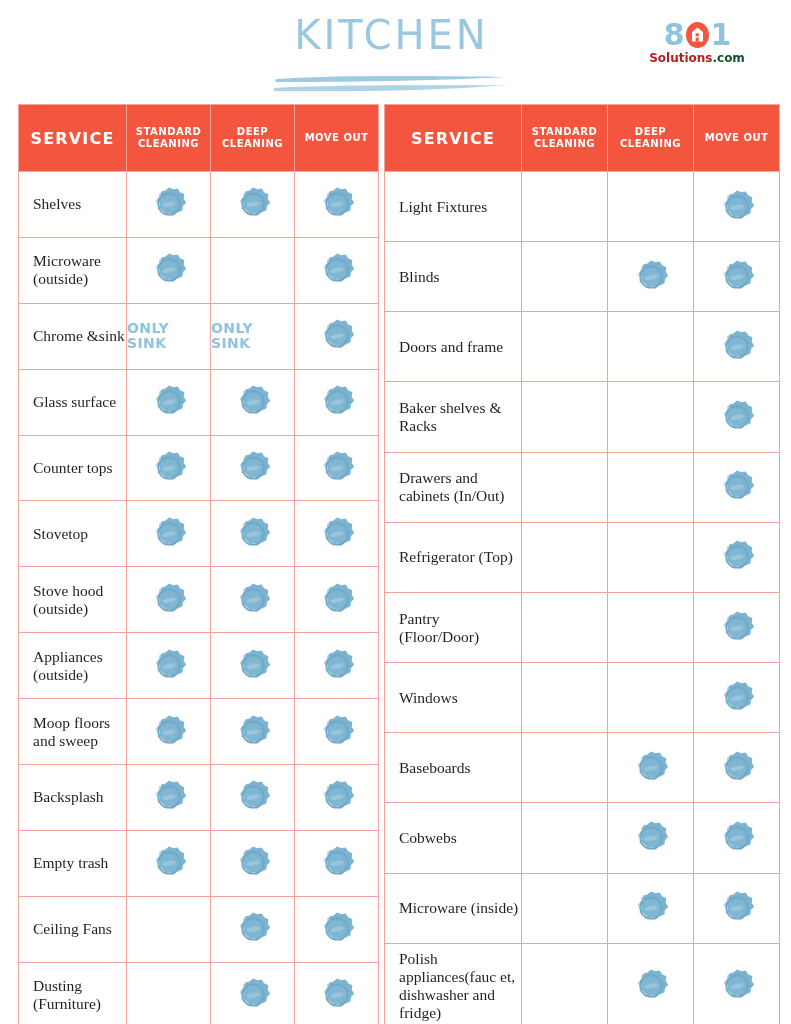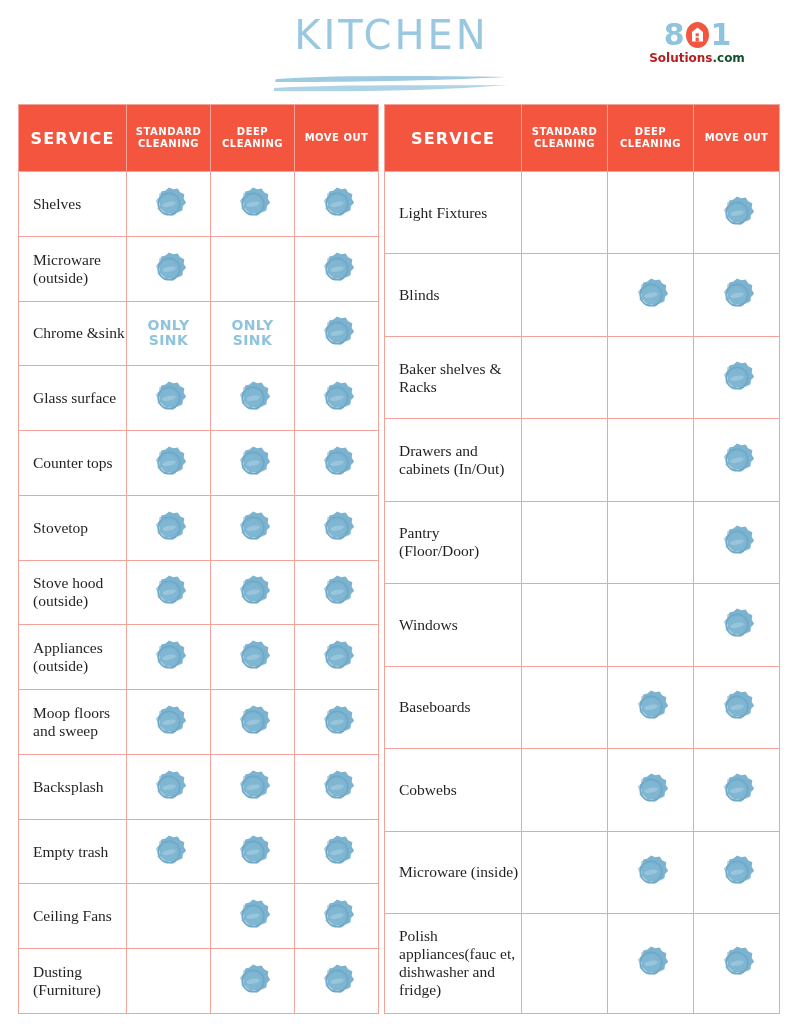--- a/index.html
+++ b/index.html
@@ -159,21 +159,21 @@
   }
 
   
   .only-note {
     font-family: "DejaVu Sans", sans-serif;
     font-size: 14px;
     font-weight: bold;
     line-height: 15px;
     color: #8FC3DE;
     letter-spacing: 0.4px;
-    text-align: center;
+    text-align: left;
     display: block;
   }
 </style>
 </head>
 <body>
 
 <div class="page-header">
 
   <div class="title-block">
     <div class="page-title">KITCHEN</div>
@@ -624,35 +624,63 @@
               <g>
                 <path d="M20 2.5 l4.4 2.1 4.7 -1.0 2.6 4.1 4.4 2.1 -0.6 4.8 2.6 4.1 -3.4 3.4 -0.6 4.8 -4.7 1.0 -3.4 3.4 -4.4 -2.1 -4.7 1.0 -2.6 -4.1 -4.4 -2.1 0.6 -4.8 -2.6 -4.1 3.4 -3.4 0.6 -4.8 4.7 -1.0 z" fill="#6FA6C4" opacity="0.55" transform="translate(-2.0,1.6)"></path>
                 <path d="M20 2.5 l4.4 2.1 4.7 -1.0 2.6 4.1 4.4 2.1 -0.6 4.8 2.6 4.1 -3.4 3.4 -0.6 4.8 -4.7 1.0 -3.4 3.4 -4.4 -2.1 -4.7 1.0 -2.6 -4.1 -4.4 -2.1 0.6 -4.8 -2.6 -4.1 3.4 -3.4 0.6 -4.8 4.7 -1.0 z" fill="#7BB3D0"></path>
                 <circle cx="20" cy="20" r="11.4" fill="none" stroke="#6FA8C6" stroke-width="1.5"></circle>
                 <circle cx="20" cy="20" r="9.3" fill="#7FB6D2"></circle>
                 <ellipse cx="20" cy="20.2" rx="7.2" ry="2.6" fill="#9CC8DE" opacity="0.85" transform="rotate(-12 20 20)"></ellipse>
               </g>
             </svg></td>
         </tr>
         <tr style="height: 70.1667px;">
+          <td class="service-cell">Doors and frame</td>
+          <td class="mark-cell"></td>
+          <td class="mark-cell"></td>
+          <td class="mark-cell"><svg class="seal" viewBox="0 0 40 40">
+              <g>
+                <path d="M20 2.5 l4.4 2.1 4.7 -1.0 2.6 4.1 4.4 2.1 -0.6 4.8 2.6 4.1 -3.4 3.4 -0.6 4.8 -4.7 1.0 -3.4 3.4 -4.4 -2.1 -4.7 1.0 -2.6 -4.1 -4.4 -2.1 0.6 -4.8 -2.6 -4.1 3.4 -3.4 0.6 -4.8 4.7 -1.0 z" fill="#6FA6C4" opacity="0.55" transform="translate(-2.0,1.6)"></path>
+                <path d="M20 2.5 l4.4 2.1 4.7 -1.0 2.6 4.1 4.4 2.1 -0.6 4.8 2.6 4.1 -3.4 3.4 -0.6 4.8 -4.7 1.0 -3.4 3.4 -4.4 -2.1 -4.7 1.0 -2.6 -4.1 -4.4 -2.1 0.6 -4.8 -2.6 -4.1 3.4 -3.4 0.6 -4.8 4.7 -1.0 z" fill="#7BB3D0"></path>
+                <circle cx="20" cy="20" r="11.4" fill="none" stroke="#6FA8C6" stroke-width="1.5"></circle>
+                <circle cx="20" cy="20" r="9.3" fill="#7FB6D2"></circle>
+                <ellipse cx="20" cy="20.2" rx="7.2" ry="2.6" fill="#9CC8DE" opacity="0.85" transform="rotate(-12 20 20)"></ellipse>
+              </g>
+            </svg></td>
+        </tr>
+        <tr style="height: 70.1667px;">
           <td class="service-cell">Baker shelves &amp; Racks</td>
           <td class="mark-cell"></td>
           <td class="mark-cell"></td>
           <td class="mark-cell"><svg class="seal" viewBox="0 0 40 40">
               <g>
                 <path d="M20 2.5 l4.4 2.1 4.7 -1.0 2.6 4.1 4.4 2.1 -0.6 4.8 2.6 4.1 -3.4 3.4 -0.6 4.8 -4.7 1.0 -3.4 3.4 -4.4 -2.1 -4.7 1.0 -2.6 -4.1 -4.4 -2.1 0.6 -4.8 -2.6 -4.1 3.4 -3.4 0.6 -4.8 4.7 -1.0 z" fill="#6FA6C4" opacity="0.55" transform="translate(-2.0,1.6)"></path>
                 <path d="M20 2.5 l4.4 2.1 4.7 -1.0 2.6 4.1 4.4 2.1 -0.6 4.8 2.6 4.1 -3.4 3.4 -0.6 4.8 -4.7 1.0 -3.4 3.4 -4.4 -2.1 -4.7 1.0 -2.6 -4.1 -4.4 -2.1 0.6 -4.8 -2.6 -4.1 3.4 -3.4 0.6 -4.8 4.7 -1.0 z" fill="#7BB3D0"></path>
                 <circle cx="20" cy="20" r="11.4" fill="none" stroke="#6FA8C6" stroke-width="1.5"></circle>
                 <circle cx="20" cy="20" r="9.3" fill="#7FB6D2"></circle>
                 <ellipse cx="20" cy="20.2" rx="7.2" ry="2.6" fill="#9CC8DE" opacity="0.85" transform="rotate(-12 20 20)"></ellipse>
               </g>
             </svg></td>
         </tr>
         <tr style="height: 70.1667px;">
           <td class="service-cell">Drawers and cabinets (In/Out)</td>
+          <td class="mark-cell"></td>
+          <td class="mark-cell"></td>
+          <td class="mark-cell"><svg class="seal" viewBox="0 0 40 40">
+              <g>
+                <path d="M20 2.5 l4.4 2.1 4.7 -1.0 2.6 4.1 4.4 2.1 -0.6 4.8 2.6 4.1 -3.4 3.4 -0.6 4.8 -4.7 1.0 -3.4 3.4 -4.4 -2.1 -4.7 1.0 -2.6 -4.1 -4.4 -2.1 0.6 -4.8 -2.6 -4.1 3.4 -3.4 0.6 -4.8 4.7 -1.0 z" fill="#6FA6C4" opacity="0.55" transform="translate(-2.0,1.6)"></path>
+                <path d="M20 2.5 l4.4 2.1 4.7 -1.0 2.6 4.1 4.4 2.1 -0.6 4.8 2.6 4.1 -3.4 3.4 -0.6 4.8 -4.7 1.0 -3.4 3.4 -4.4 -2.1 -4.7 1.0 -2.6 -4.1 -4.4 -2.1 0.6 -4.8 -2.6 -4.1 3.4 -3.4 0.6 -4.8 4.7 -1.0 z" fill="#7BB3D0"></path>
+                <circle cx="20" cy="20" r="11.4" fill="none" stroke="#6FA8C6" stroke-width="1.5"></circle>
+                <circle cx="20" cy="20" r="9.3" fill="#7FB6D2"></circle>
+                <ellipse cx="20" cy="20.2" rx="7.2" ry="2.6" fill="#9CC8DE" opacity="0.85" transform="rotate(-12 20 20)"></ellipse>
+              </g>
+            </svg></td>
+        </tr>
+        <tr style="height: 70.1667px;">
+          <td class="service-cell">Refrigerator (Top)</td>
           <td class="mark-cell"></td>
           <td class="mark-cell"></td>
           <td class="mark-cell"><svg class="seal" viewBox="0 0 40 40">
               <g>
                 <path d="M20 2.5 l4.4 2.1 4.7 -1.0 2.6 4.1 4.4 2.1 -0.6 4.8 2.6 4.1 -3.4 3.4 -0.6 4.8 -4.7 1.0 -3.4 3.4 -4.4 -2.1 -4.7 1.0 -2.6 -4.1 -4.4 -2.1 0.6 -4.8 -2.6 -4.1 3.4 -3.4 0.6 -4.8 4.7 -1.0 z" fill="#6FA6C4" opacity="0.55" transform="translate(-2.0,1.6)"></path>
                 <path d="M20 2.5 l4.4 2.1 4.7 -1.0 2.6 4.1 4.4 2.1 -0.6 4.8 2.6 4.1 -3.4 3.4 -0.6 4.8 -4.7 1.0 -3.4 3.4 -4.4 -2.1 -4.7 1.0 -2.6 -4.1 -4.4 -2.1 0.6 -4.8 -2.6 -4.1 3.4 -3.4 0.6 -4.8 4.7 -1.0 z" fill="#7BB3D0"></path>
                 <circle cx="20" cy="20" r="11.4" fill="none" stroke="#6FA8C6" stroke-width="1.5"></circle>
                 <circle cx="20" cy="20" r="9.3" fill="#7FB6D2"></circle>
                 <ellipse cx="20" cy="20.2" rx="7.2" ry="2.6" fill="#9CC8DE" opacity="0.85" transform="rotate(-12 20 20)"></ellipse>
               </g>

